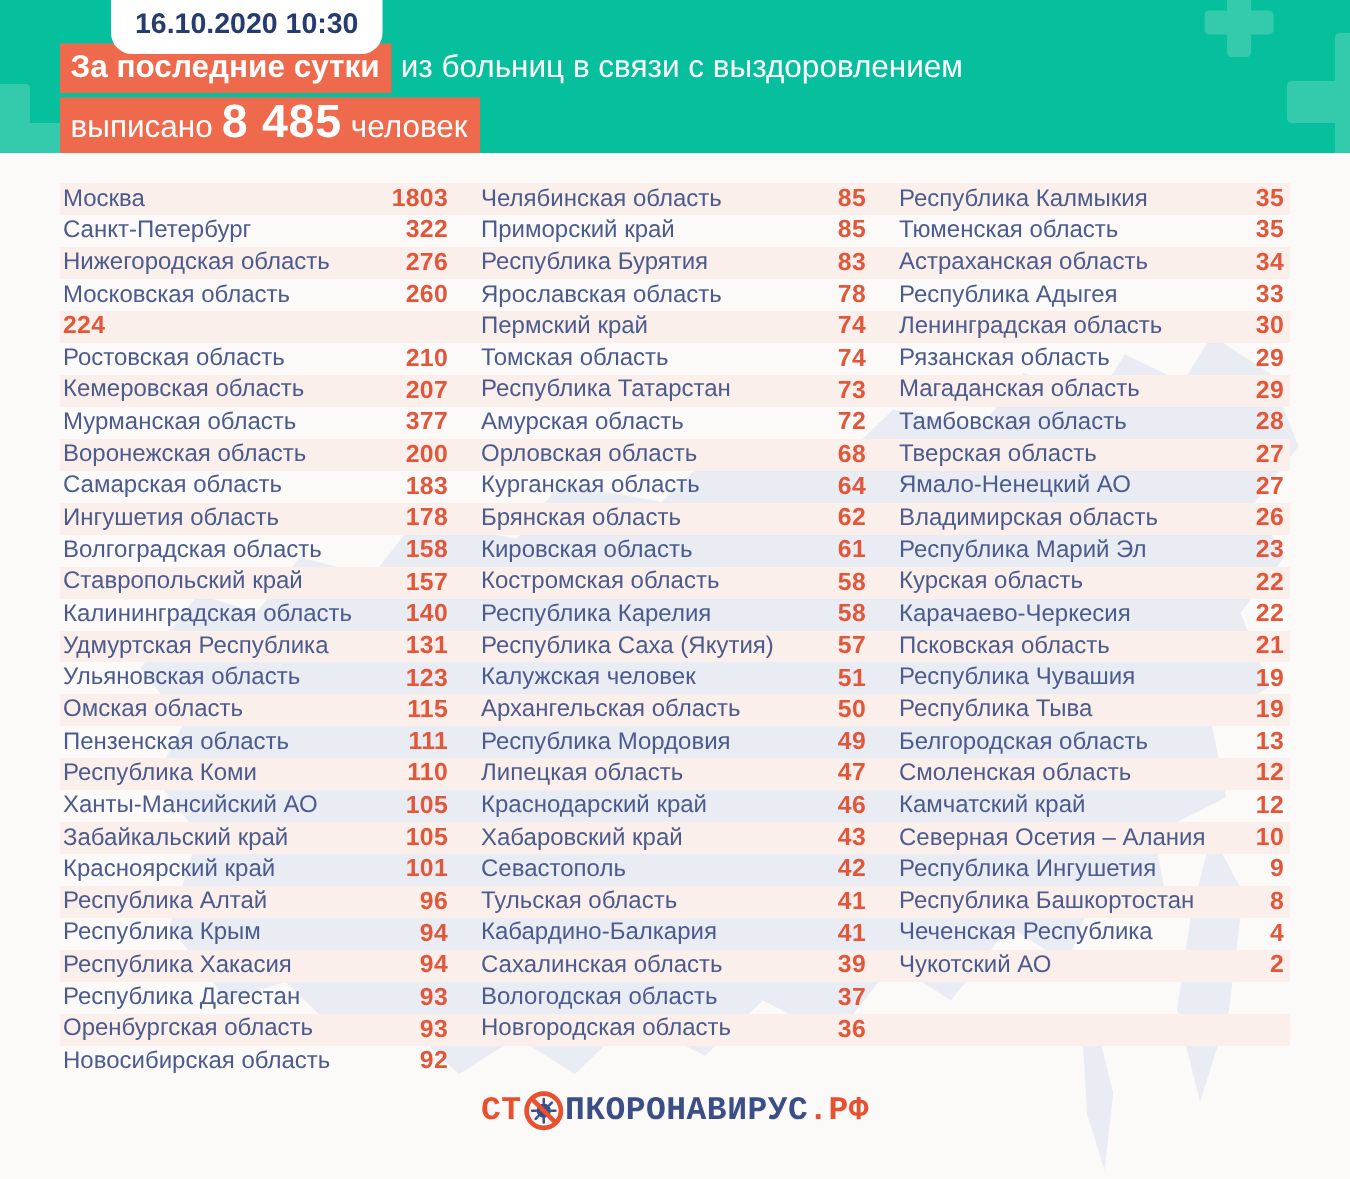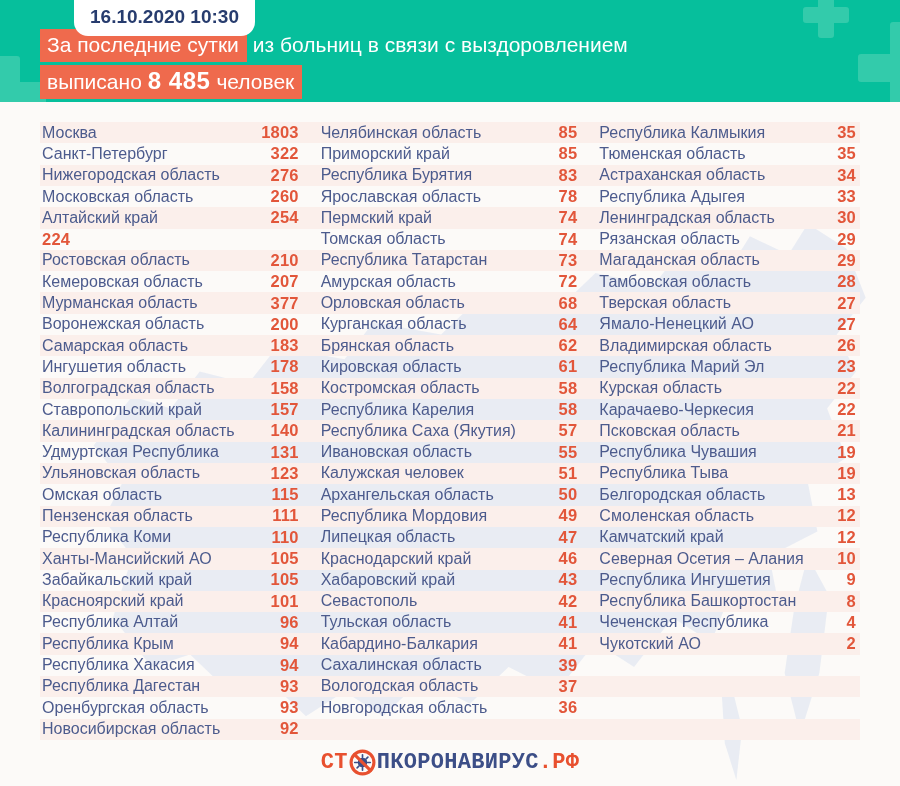--- a/index.html
+++ b/index.html
@@ -21,23 +21,23 @@
     height:var(--t);width:100%;background:var(--teal-light);border-radius:3px;}
   .plus1{left:803px;top:-8px;width:46px;height:46px;--t:16px;}
   .plus2{left:858px;top:22px;width:92px;height:92px;--t:28px;}
   .plus3{left:-28px;top:56px;width:74px;height:74px;--t:22px;}
 
   .badge{position:absolute;left:74px;top:0;background:#fff;color:var(--badge-text);
     font-weight:700;font-size:19px;padding:6px 16px 8px;border-radius:0 0 14px 14px;z-index:2;}
   .headline{position:absolute;left:40px;top:29px;z-index:1;font-size:21px;line-height:28px;color:#fff;}
   .headline .line{margin-bottom:3px;white-space:nowrap;}
   .hl{background:var(--accent);padding:2px 8px 3px 7px;display:inline-block;}
-  .hl-bold{font-weight:400;}
+  .hl-bold{font-weight:700;}
   .rest{margin-left:6px;font-weight:400;}
-  .big-num{font-weight:700;font-size:24px;margin:0 6px;letter-spacing:.5px;}
+  .big-num{font-weight:700;font-size:31px;margin:0 6px;letter-spacing:.5px;}
 
   
   .body-section{position:relative;width:100%;height:684px;}
   .map-bg{position:absolute;left:55px;top:28px;width:830px;height:640px;opacity:.55;z-index:0;}
   .map-bg path{fill:var(--map);}
 
   .table-wrap{position:relative;z-index:1;margin:20px 40px 0;}
   .stripes{position:absolute;inset:0;
     background-image:repeating-linear-gradient(to bottom,
       var(--stripe) 0, var(--stripe) var(--row-h),
@@ -108,24 +108,20 @@
             </div>
             <div class="row">
               <span class="rname">Нижегородская область</span>
               <span class="rval">276</span>
             </div>
             <div class="row">
               <span class="rname">Московская область</span>
               <span class="rval">260</span>
             </div>
             <div class="row">
-              <span class="rname">Алтайский край</span>
-              <span class="rval">254</span>
-            </div>
-            <div class="row">
               <span class="rval">224</span>
             </div>
             <div class="row">
               <span class="rname">Ростовская область</span>
               <span class="rval">210</span>
             </div>
             <div class="row">
               <span class="rname">Кемеровская область</span>
               <span class="rval">207</span>
             </div>
@@ -267,24 +263,20 @@
               <span class="rname">Костромская область</span>
               <span class="rval">58</span>
             </div>
             <div class="row">
               <span class="rname">Республика Карелия</span>
               <span class="rval">58</span>
             </div>
             <div class="row">
               <span class="rname">Республика Саха (Якутия)</span>
               <span class="rval">57</span>
-            </div>
-            <div class="row">
-              <span class="rname">Ивановская область</span>
-              <span class="rval">55</span>
             </div>
             <div class="row">
               <span class="rname">Калужская человек</span>
               <span class="rval">51</span>
             </div>
             <div class="row">
               <span class="rname">Архангельская область</span>
               <span class="rval">50</span>
             </div>
             <div class="row">

